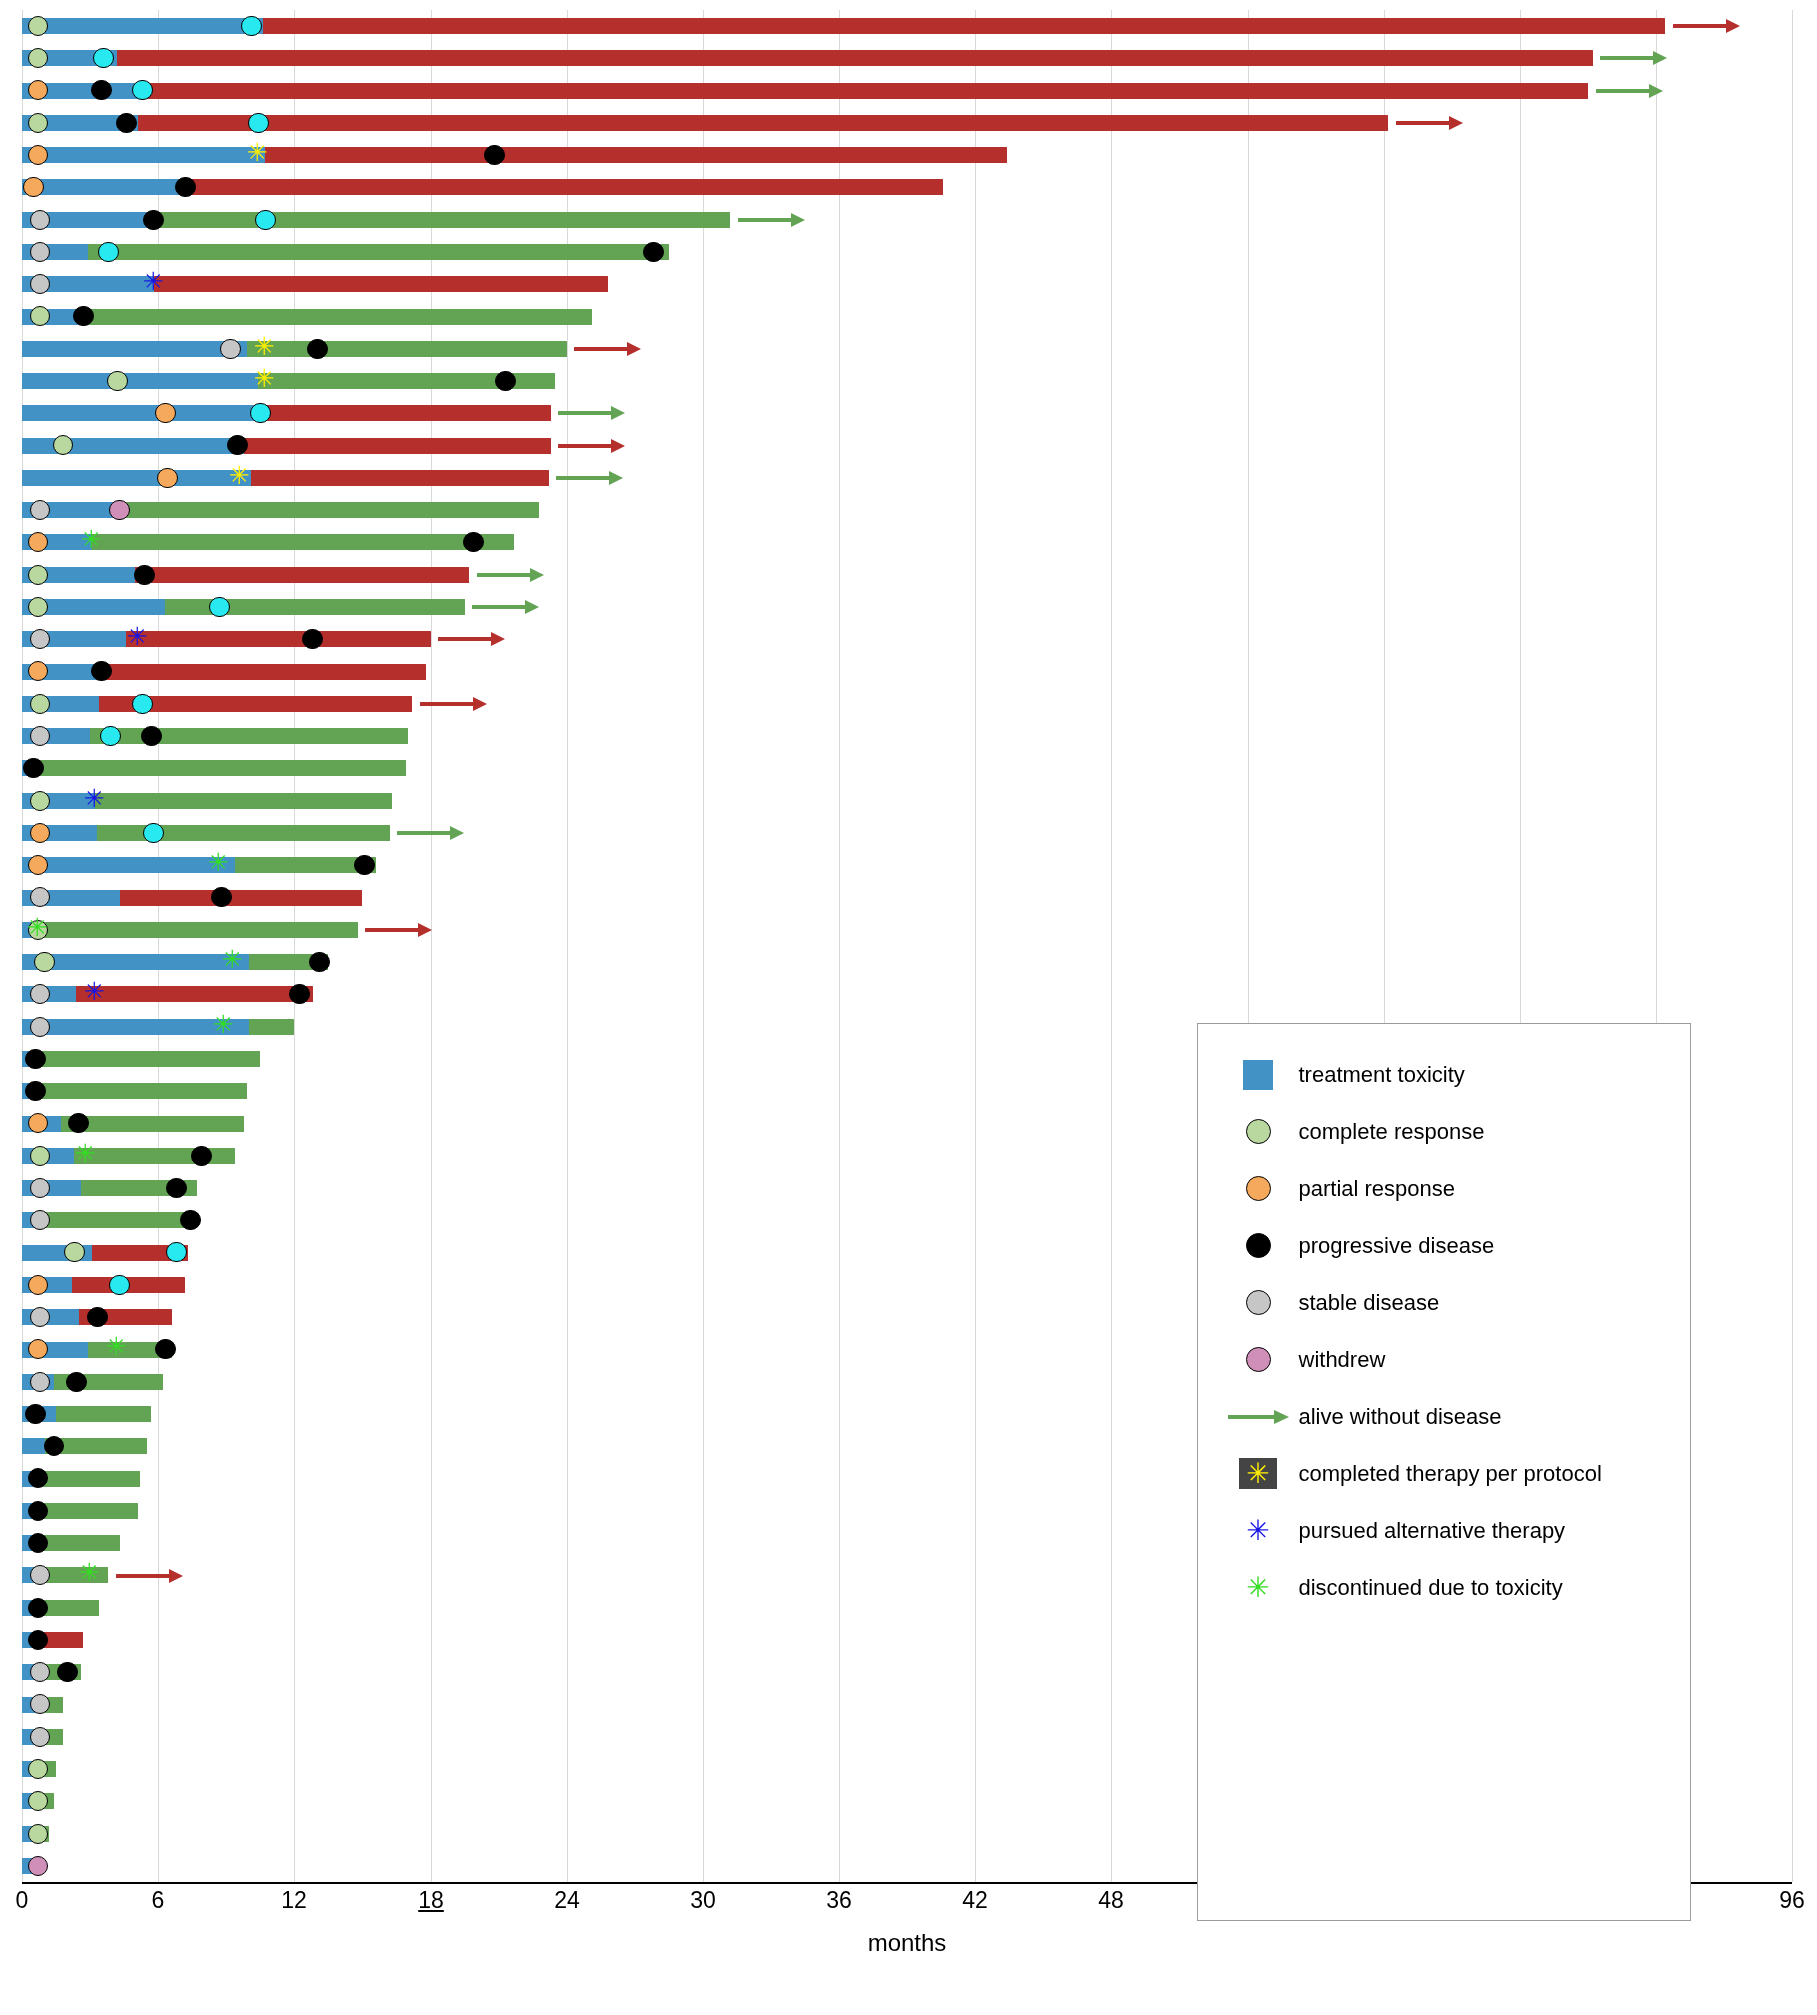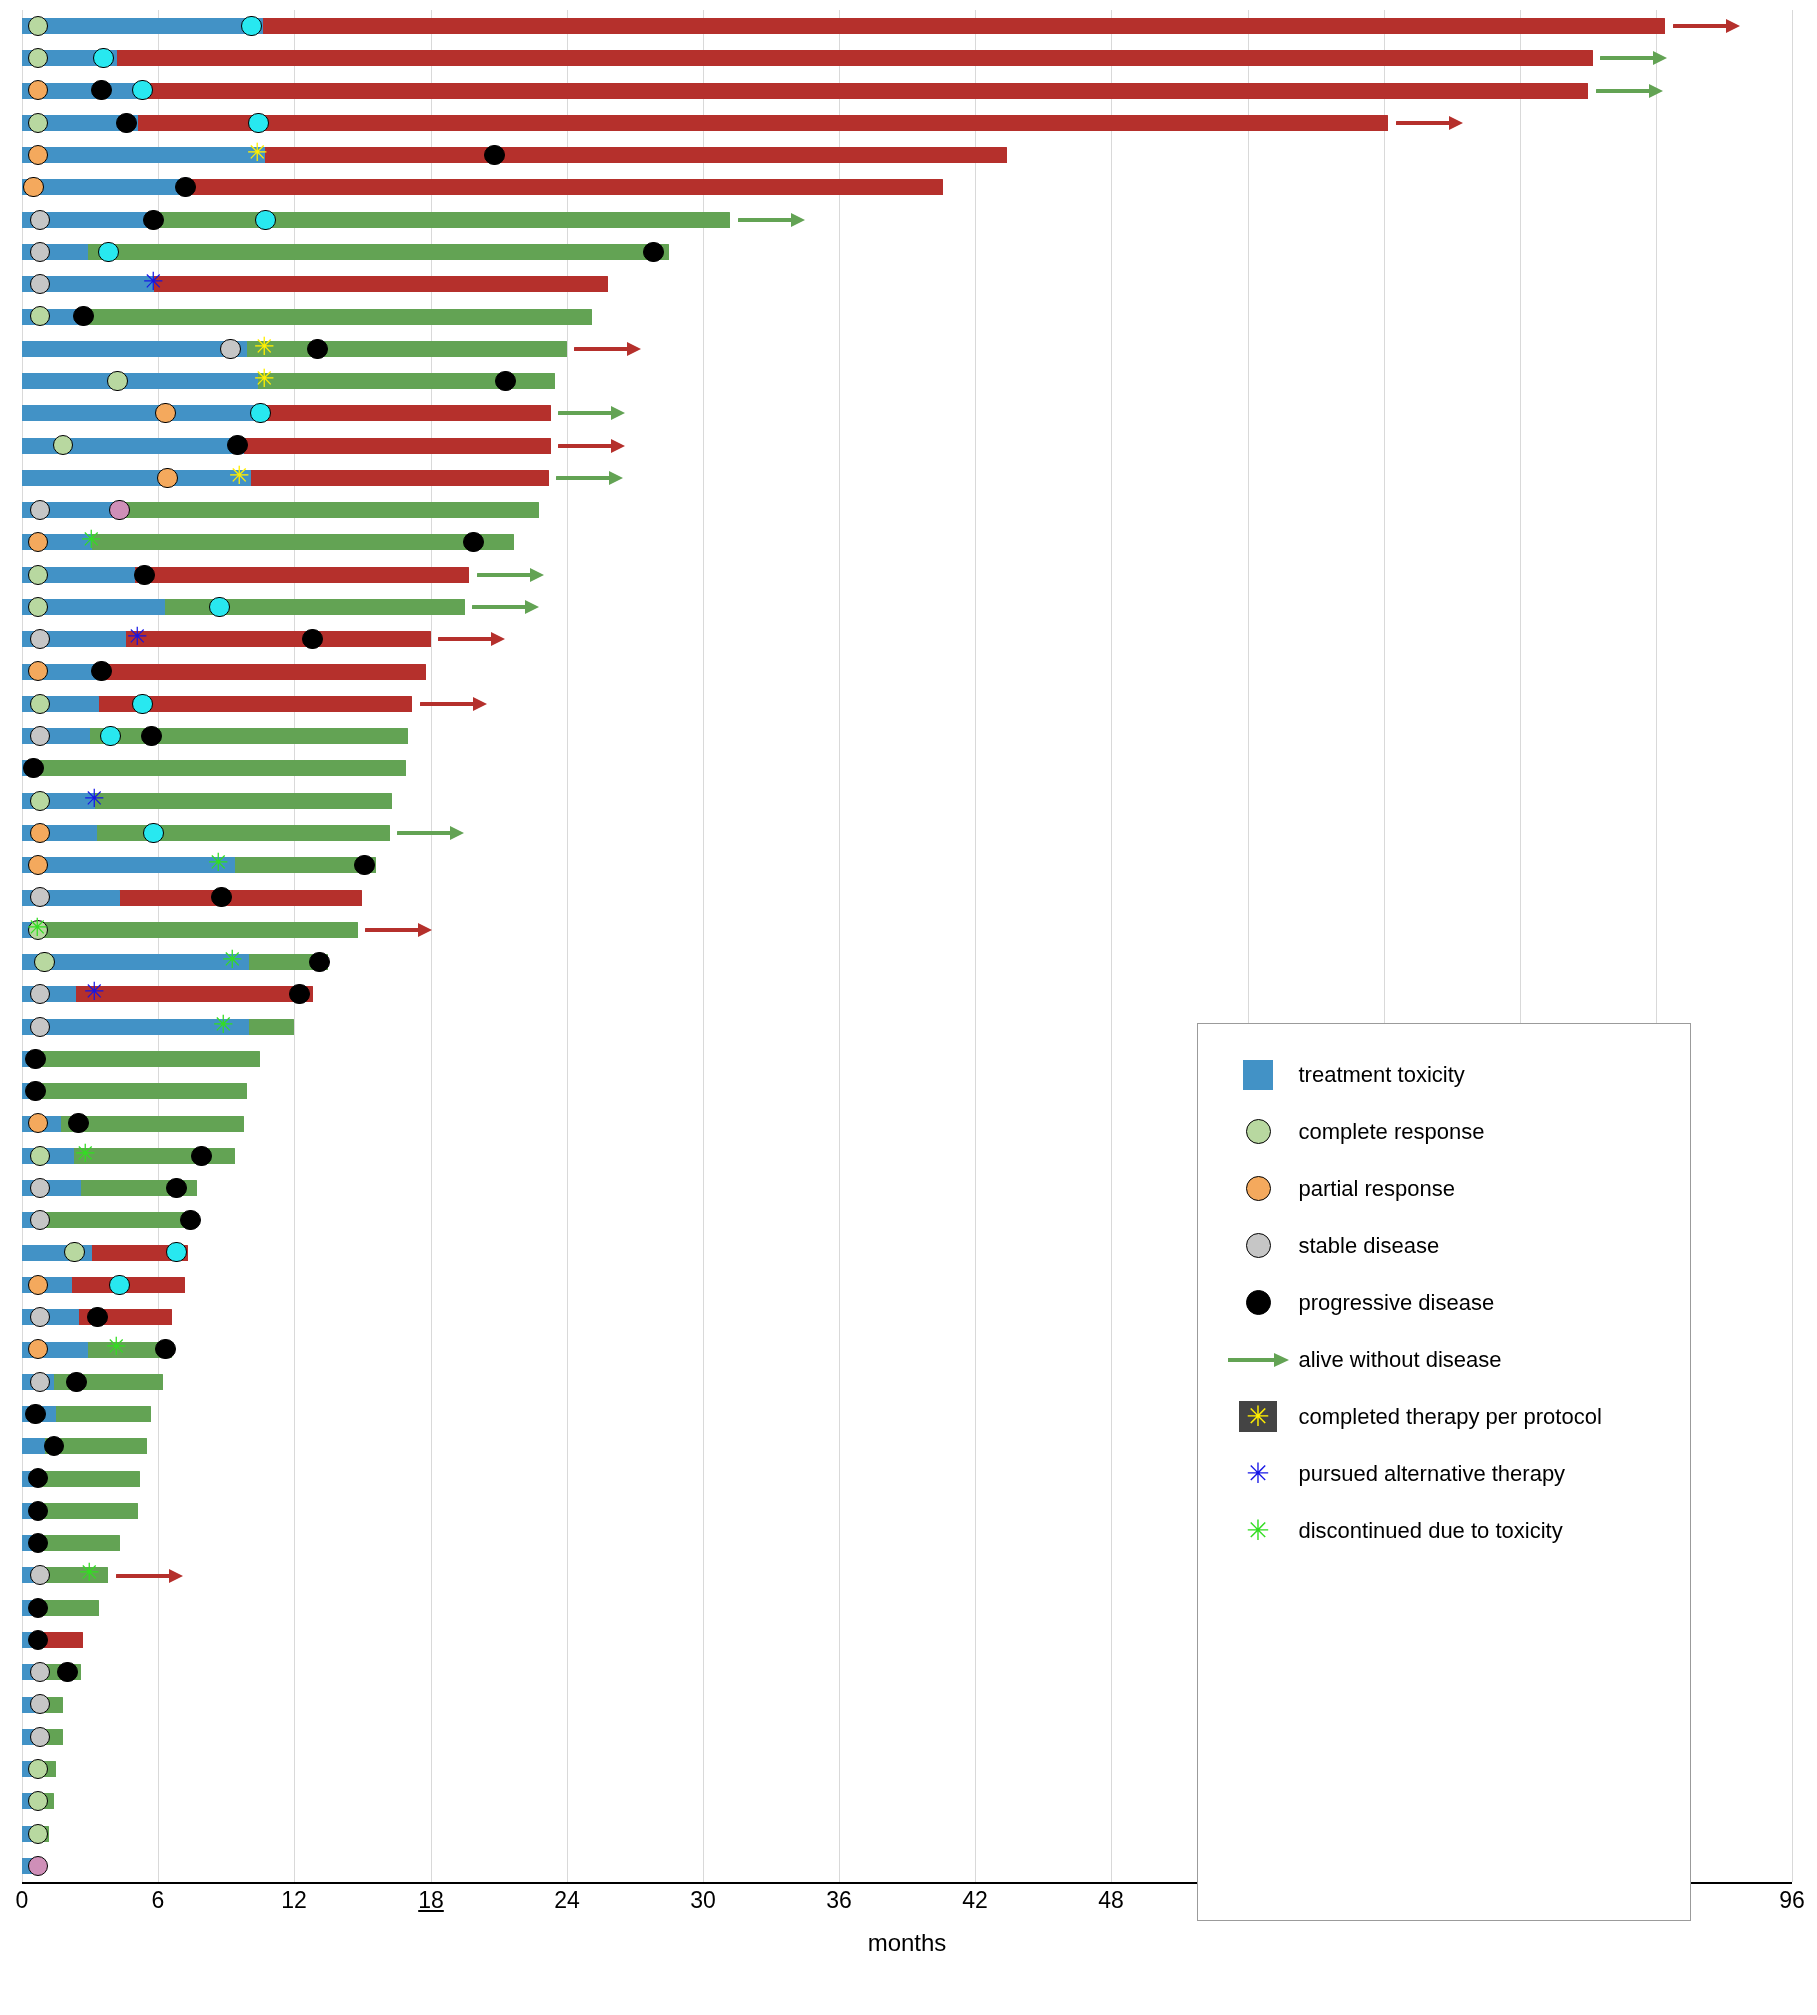--- a/index.html
+++ b/index.html
@@ -420,29 +420,35 @@
         <span class="lg-text">complete response</span>
       </div>
       <div class="lg-row">
         <span class="lg-key">
           <span class="lg-dot d-pr"></span>
         </span>
         <span class="lg-text">partial response</span>
       </div>
       <div class="lg-row">
         <span class="lg-key">
+          <span class="lg-dot d-pd"></span>
+        </span>
+        <span class="lg-text">progressive disease</span>
+      </div>
+      <div class="lg-row">
+        <span class="lg-key">
           <span class="lg-dot d-sd"></span>
         </span>
         <span class="lg-text">stable disease</span>
       </div>
       <div class="lg-row">
         <span class="lg-key">
-          <span class="lg-dot d-pd"></span>
-        </span>
-        <span class="lg-text">progressive disease</span>
+          <span class="lg-dot d-wd"></span>
+        </span>
+        <span class="lg-text">withdrew</span>
       </div>
       <div class="lg-row">
         <span class="lg-key">
           <span class="lg-arrow a-green">
             <span class="shaft"></span>
             <span class="head"></span>
           </span>
         </span>
         <span class="lg-text">alive without disease</span>
       </div>

